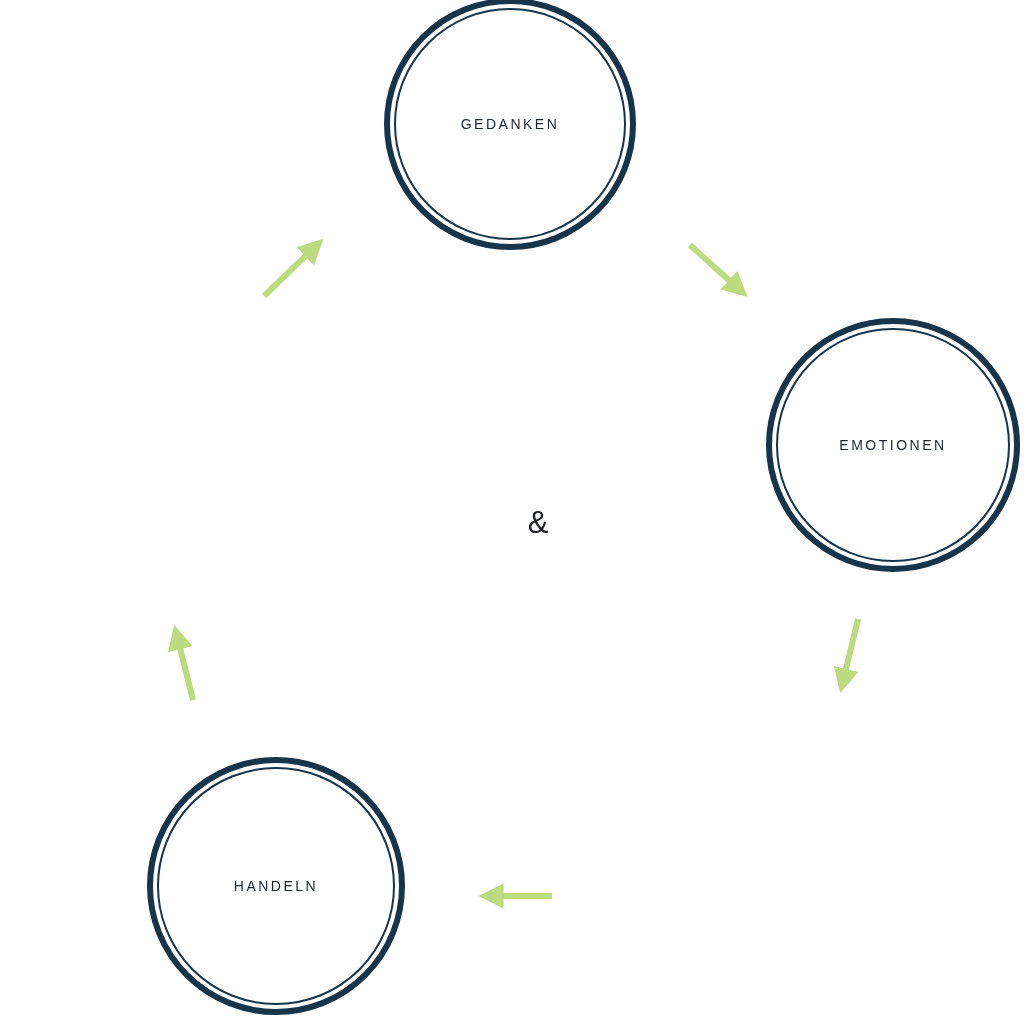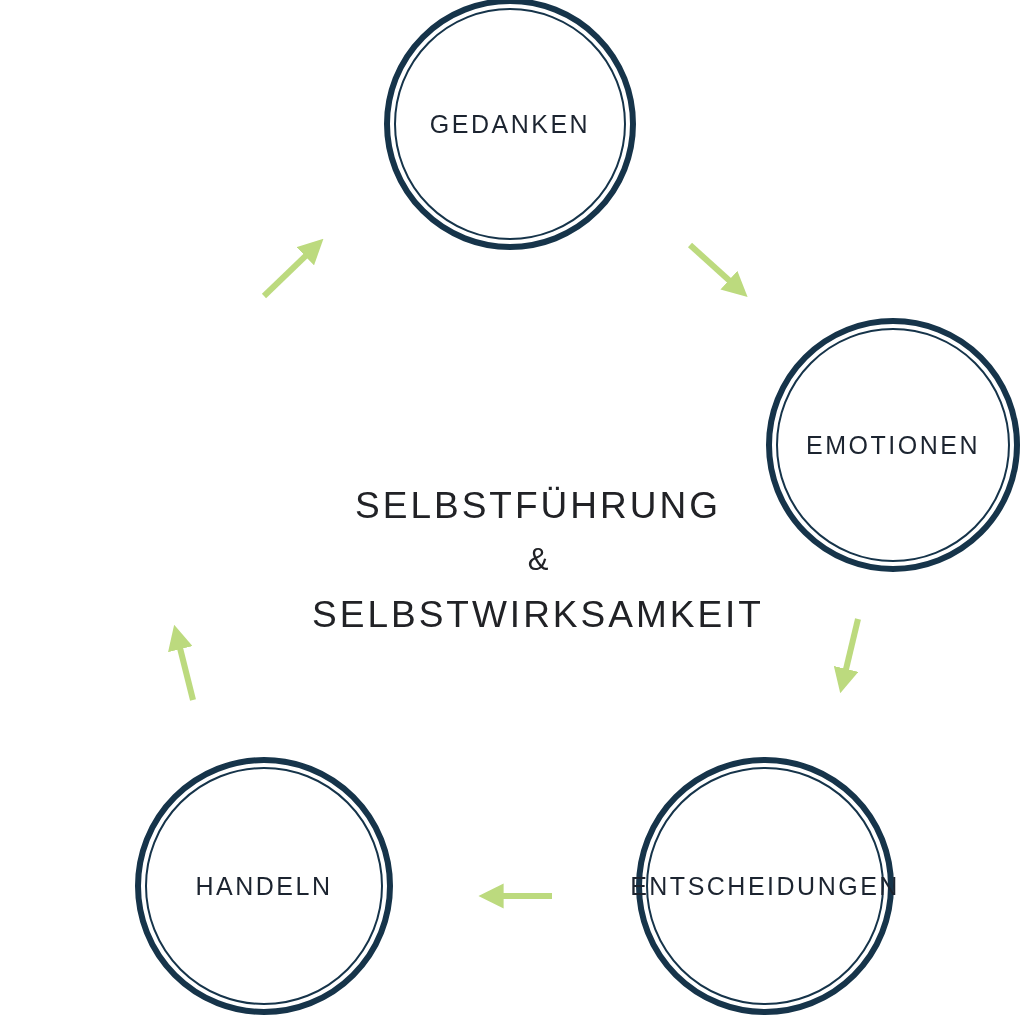--- a/index.html
+++ b/index.html
@@ -34,32 +34,32 @@
   .node::before {
     content: "";
     position: absolute;
     inset: 4px;
     border: 2px solid var(--circle-border);
     border-radius: 50%;
     pointer-events: none;
   }
   .node-label {
     position: relative;
-    font-size: 25px;
+    font-size: 14px;
     letter-spacing: 2.5px;
     color: #1c2430;
     font-weight: 400;
     text-align: center;
     white-space: nowrap;
   }
   #node-gedanken        { left: 384px; top: -2px;  width: 252px; height: 252px; }
   #node-emotionen       { left: 766px; top: 318px; width: 254px; height: 254px; }
   #node-erfahrungen     { left: 6px;   top: 310px; width: 254px; height: 254px; }
   #node-entscheidungen  { left: 636px; top: 757px; width: 258px; height: 258px; }
-  #node-handeln         { left: 135px; top: 757px; width: 258px; height: 258px; }
+  #node-handeln         { left: 147px; top: 757px; width: 258px; height: 258px; }
 
   .center-text {
     position: absolute;
     left: 288px;
     top: 487px;
     width: 500px;
     text-align: center;
     color: var(--text);
   }
   .center-line {
@@ -107,27 +107,22 @@
 
   <div class="node" id="node-gedanken">
     <span class="node-label">GEDANKEN</span>
   </div>
 
   <div class="node" id="node-emotionen">
     <span class="node-label">EMOTIONEN</span>
   </div>
 
 
-  <div class="node" id="node-entscheidungen">
-    <span class="node-label">ENTSCHEIDUNGEN</span>
-  </div>
 
   <div class="node" id="node-handeln">
     <span class="node-label">HANDELN</span>
   </div>
 
   <div class="center-text">
-    <div class="center-line">SELBSTFÜHRUNG</div>
     <div class="center-amp">&amp;</div>
-    <div class="center-line">SELBSTWIRKSAMKEIT</div>
   </div>
 
 </div>
 
 </body></html>

